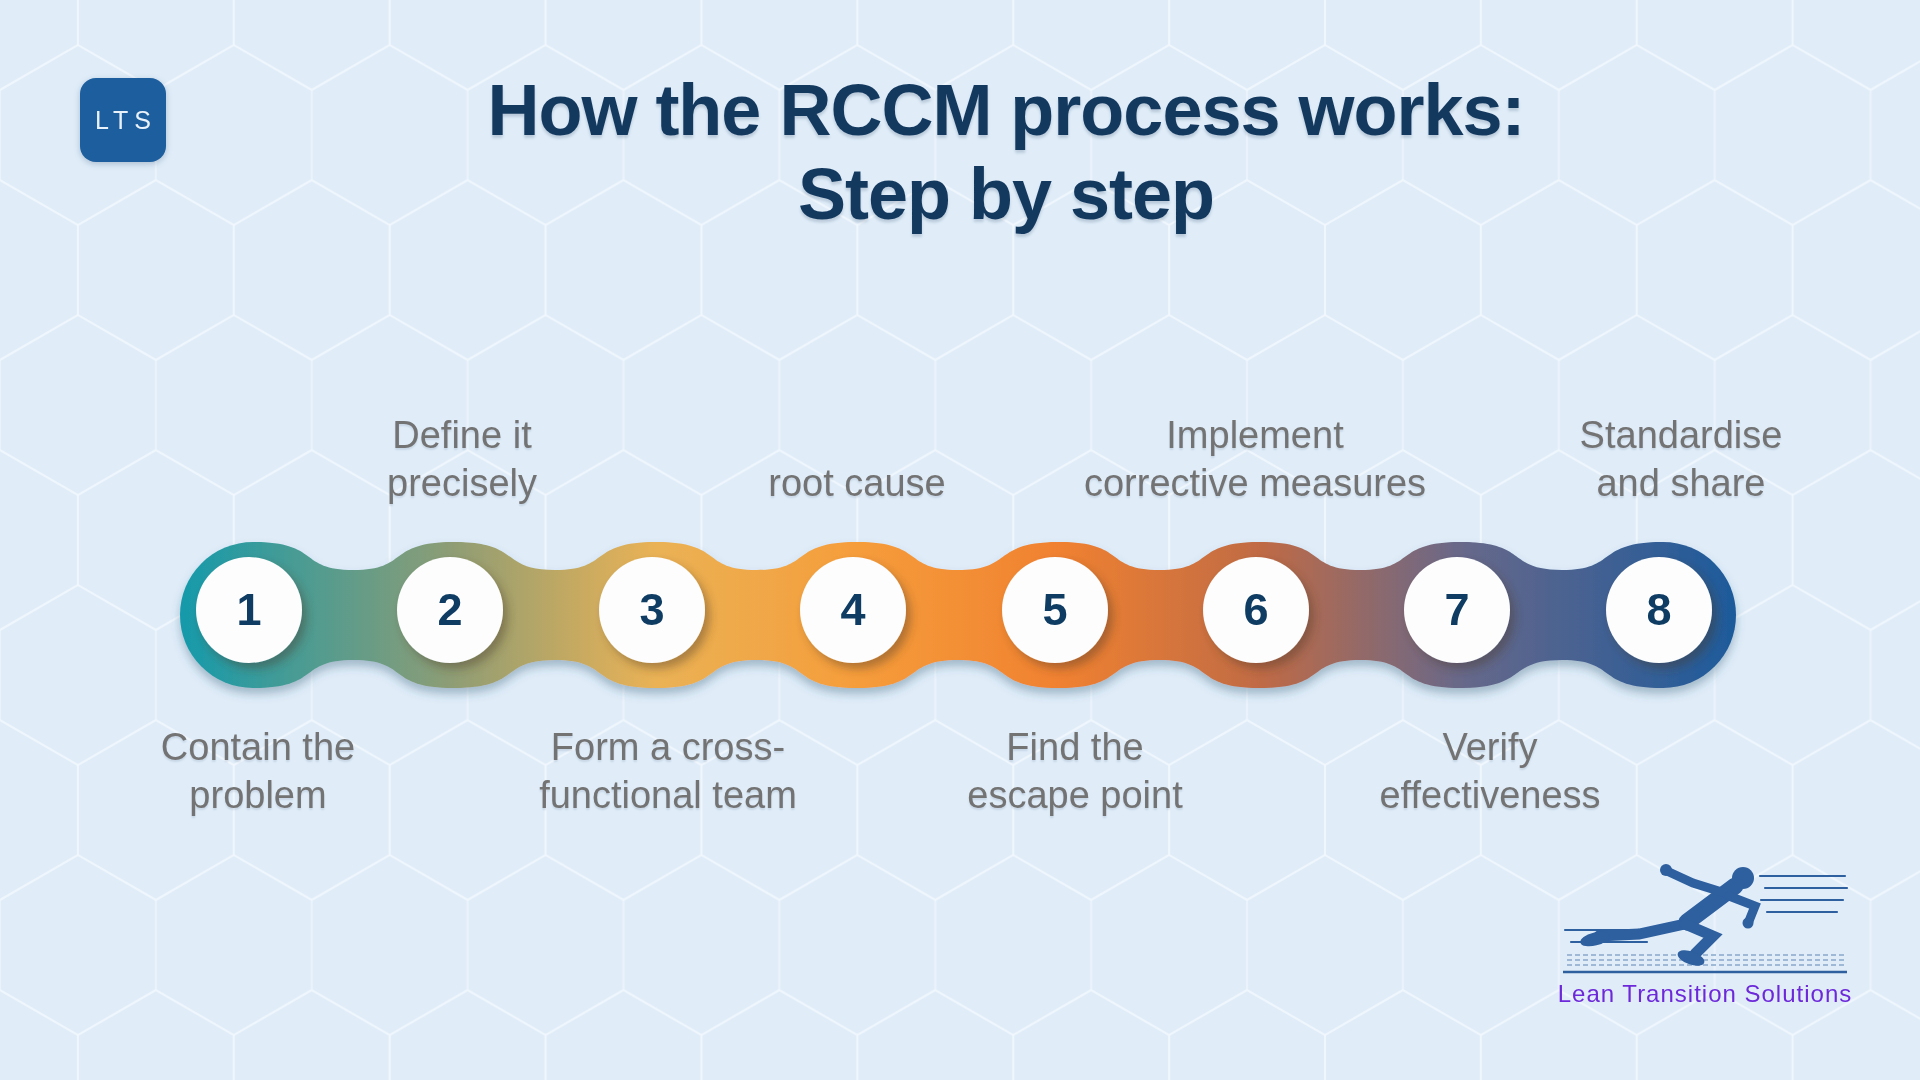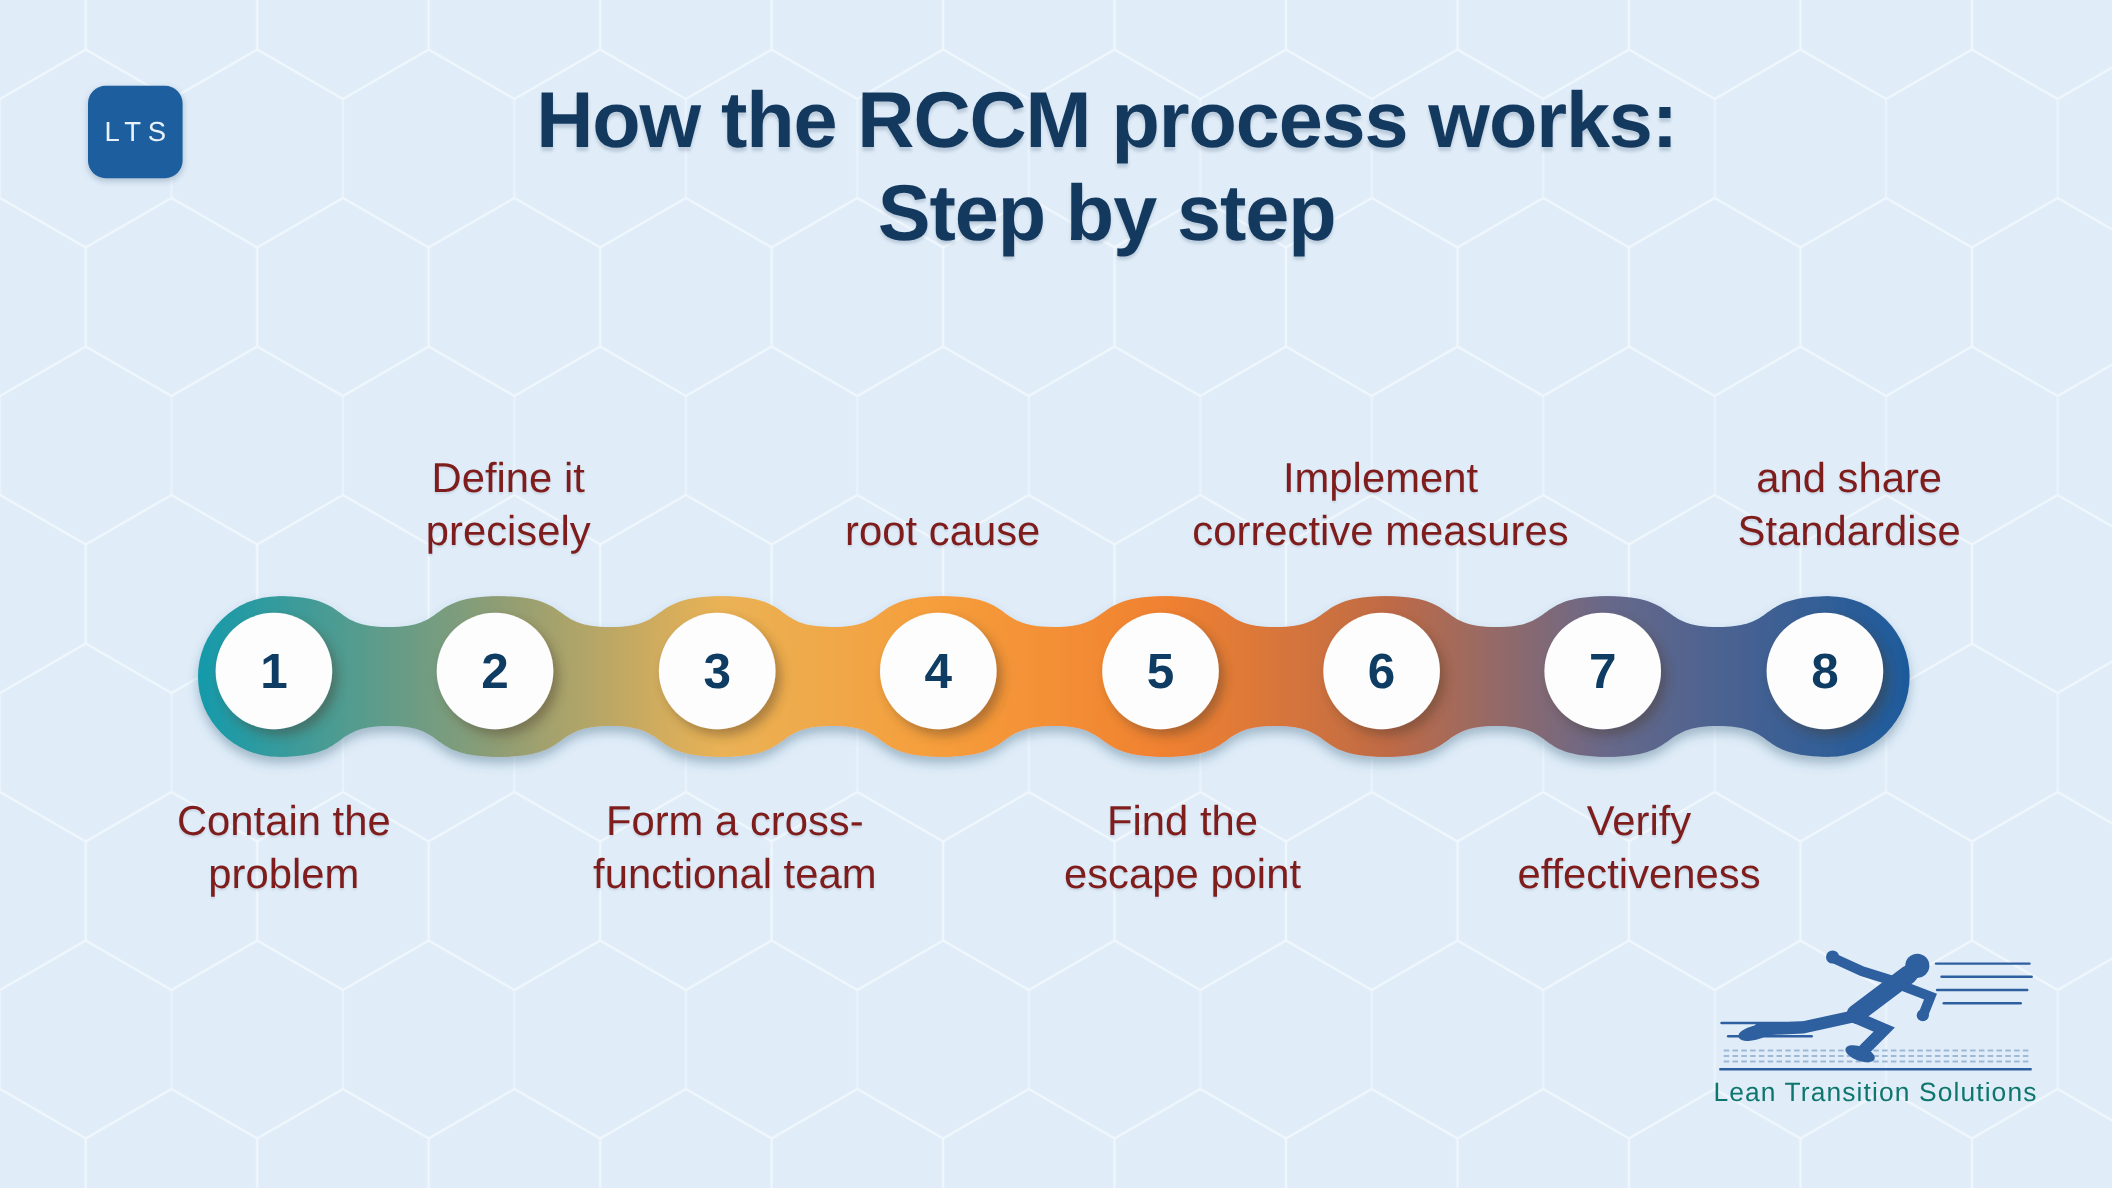--- a/index.html
+++ b/index.html
@@ -23,28 +23,28 @@
     letter-spacing:-1px;text-shadow:0 3px 3px rgba(16,45,80,.18);
   }
   .chain-svg{position:absolute;left:0;top:480px;width:1920px;height:280px;}
   .step-number{
     position:absolute;top:610px;transform:translate(-50%,-50%);
     font-size:45px;font-weight:700;color:#0e3c63;
   }
   .step-label{
     position:absolute;transform:translateX(-50%);text-align:center;
     white-space:nowrap;font-size:38px;line-height:1.26;font-weight:500;
-    color:#7f1d1d;text-shadow:0 2px 2px rgba(16,45,80,.12);
+    color:#737373;text-shadow:0 2px 2px rgba(16,45,80,.12);
   }
   .step-label.above{bottom:572px;}
   .step-label.below{top:724px;}
   .footer-logo{position:absolute;left:1555px;top:852px;width:300px;height:165px;}
   .runner-svg{display:block;width:300px;height:125px;}
   .logo-text{
-    margin-top:3px;text-align:center;color:#0f766e;
+    margin-top:3px;text-align:center;color:#6d28d9;
     font-size:24px;letter-spacing:1px;font-weight:400;
   }
 </style>
 </head>
 <body>
 
 <div class="canvas">
 
   <svg class="bg-svg" viewBox="0 0 1920 1080" aria-hidden="true">
     <defs>
@@ -150,22 +150,22 @@
   </div>
   <div class="step-label below" style="left:1075px">
     <div>Find the</div>
       <div>escape point</div>
   </div>
   <div class="step-label below" style="left:1490px">
     <div>Verify</div>
       <div>effectiveness</div>
   </div>
   <div class="step-label above" style="left:1681px">
-    <div>and share</div>
-      <div>Standardise</div>
+    <div>Standardise</div>
+      <div>and share</div>
   </div>
 
   <div class="footer-logo">
     <svg class="runner-svg" viewBox="0 0 300 125" aria-hidden="true">
       <g stroke="#2e5f9f" stroke-width="2.2" stroke-linecap="round">
         <line x1="205" y1="24" x2="290" y2="24"></line>
         <line x1="210" y1="36" x2="292" y2="36"></line>
         <line x1="206" y1="48" x2="288" y2="48"></line>
         <line x1="212" y1="60" x2="282" y2="60"></line>
         <line x1="10" y1="78" x2="86" y2="78"></line>

